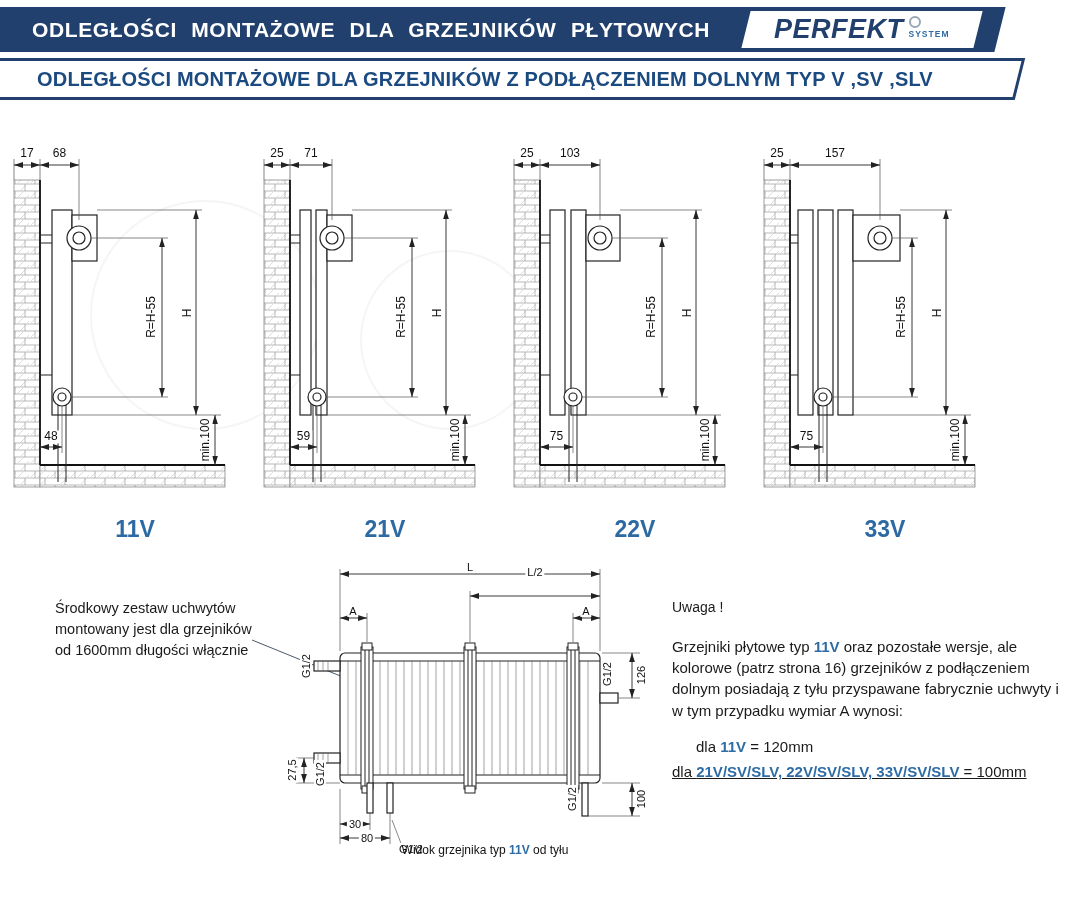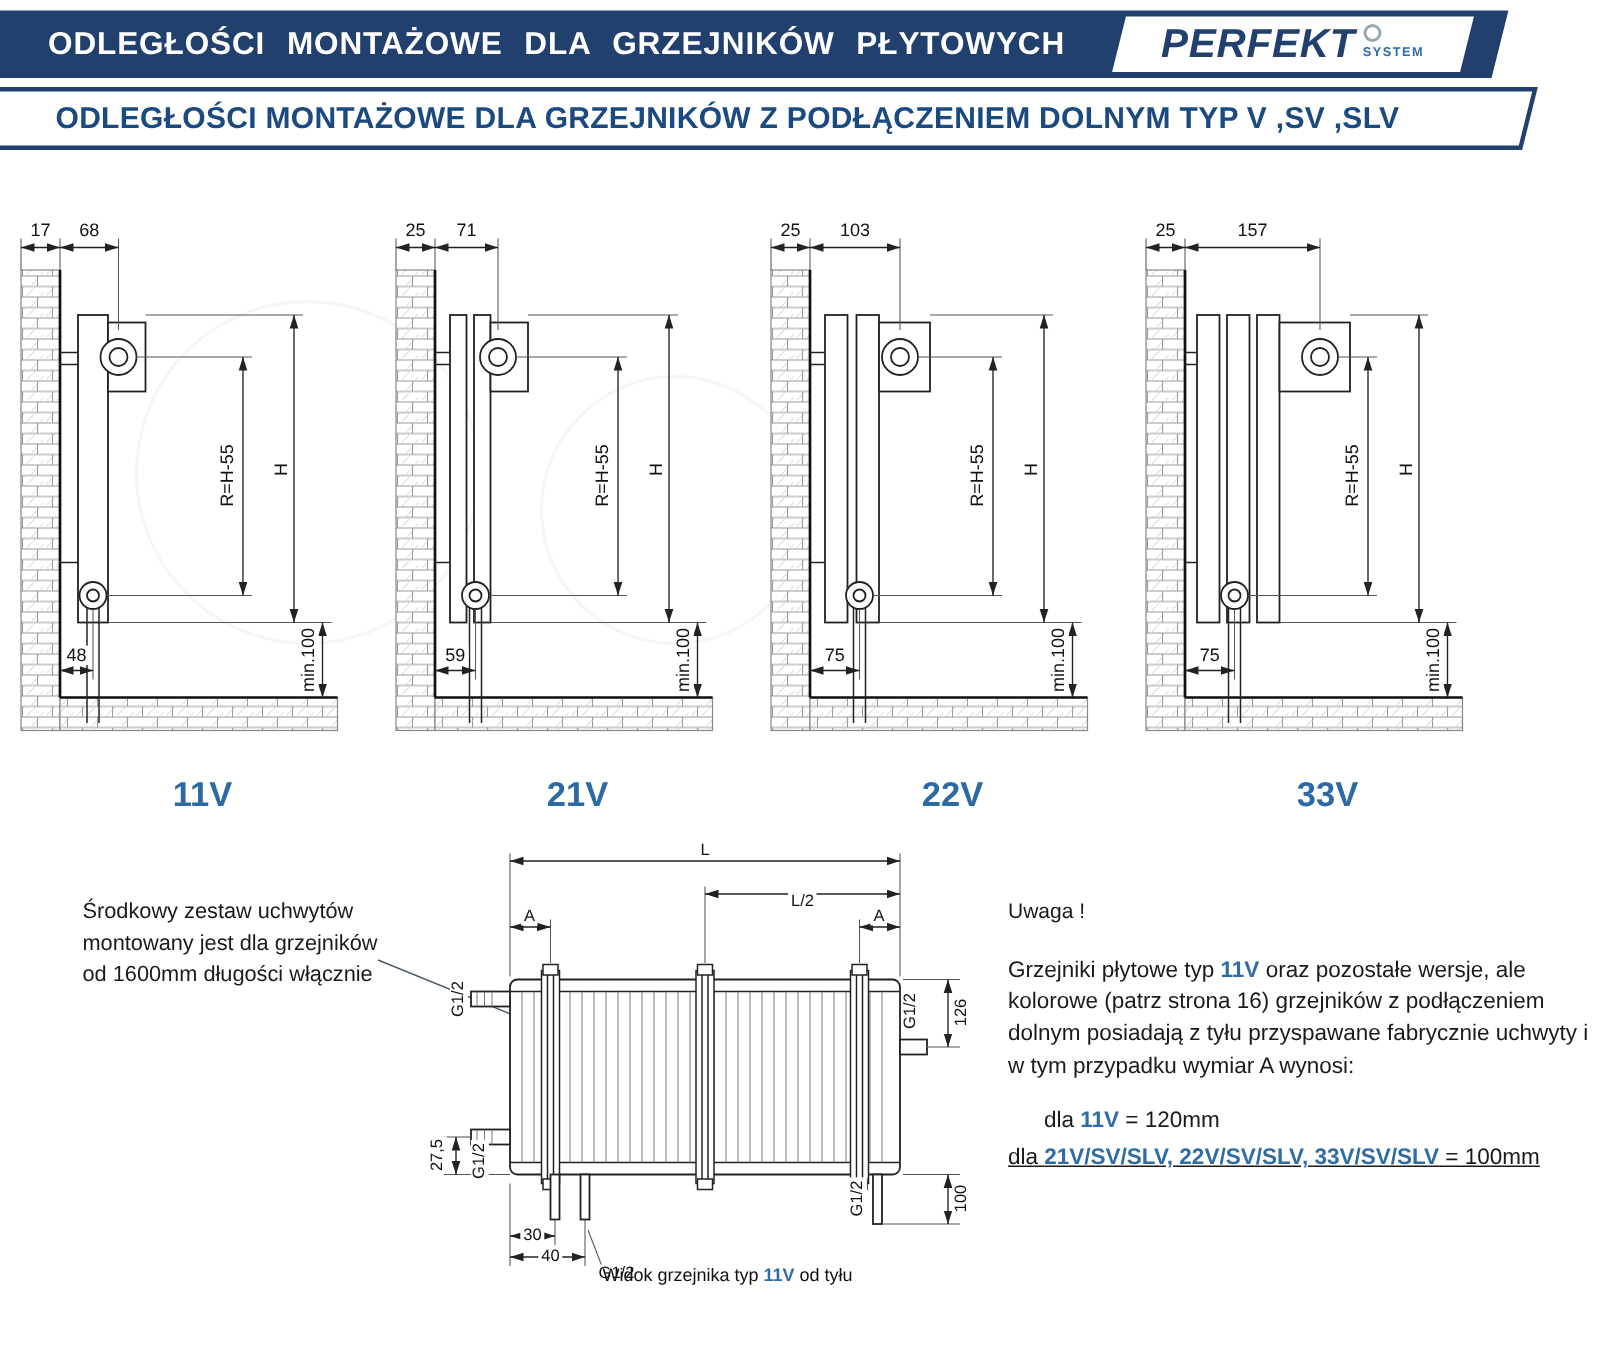--- a/index.html
+++ b/index.html
@@ -358,30 +358,30 @@
           <line x1="70" y1="225" x2="26" y2="225" class="ext"></line>
           <line x1="34" y1="200" x2="34" y2="225" class="dim" marker-start="url(#ar)" marker-end="url(#ar)"></line>
           <line x1="70" y1="231" x2="70" y2="286" class="ext"></line>
           <line x1="100" y1="255" x2="100" y2="272" class="ext"></line>
           <line x1="120" y1="255" x2="120" y2="286" class="ext"></line>
           <line x1="70" y1="266" x2="100" y2="266" class="dim" marker-start="url(#ar)" marker-end="url(#ar)"></line>
           <line x1="70" y1="280" x2="120" y2="280" class="dim" marker-start="url(#ar)" marker-end="url(#ar)"></line>
           <line x1="132" y1="288" x2="122" y2="262" class="ext"></line>
         </svg></div>
     <div class="rlabel" style="left:200px;top:9px">L</div>
-    <div class="rlabel" style="left:265px;top:43px">L/2</div>
+    <div class="rlabel" style="left:265px;top:14px">L/2</div>
     <div class="rlabel" style="left:83px;top:53px">A</div>
     <div class="rlabel" style="left:316px;top:53px">A</div>
     <div class="rlabel rot" style="left:36px;top:108px">G1/2</div>
     <div class="rlabel rot" style="left:337px;top:116px">G1/2</div>
     <div class="rlabel rot" style="left:371px;top:117px">126</div>
     <div class="rlabel rot" style="left:22px;top:212px">27,5</div>
     <div class="rlabel rot" style="left:50px;top:216px">G1/2</div>
     <div class="rlabel" style="left:85px;top:266px">30</div>
-    <div class="rlabel" style="left:97px;top:280px">40</div>
+    <div class="rlabel" style="left:97px;top:280px">80</div>
     <div class="rlabel" style="left:141px;top:291px">G1/2</div>
     <div class="rlabel rot" style="left:302px;top:241px">G1/2</div>
     <div class="rlabel rot" style="left:371px;top:241px">100</div>
   </div>
 
   <div class="caption"><span>Widok grzejnika typ </span><span class="hl">11V</span><span> od tyłu</span></div>
 
   <div class="right-note">
     <div class="heading">Uwaga !</div>
     <div class="para"><span>Grzejniki płytowe typ </span><span class="hl">11V</span><span> oraz pozostałe wersje, ale kolorowe (patrz strona 16) grzejników z podłączeniem dolnym posiadają z tyłu przyspawane fabrycznie uchwyty i w tym przypadku wymiar A wynosi:</span></div>

